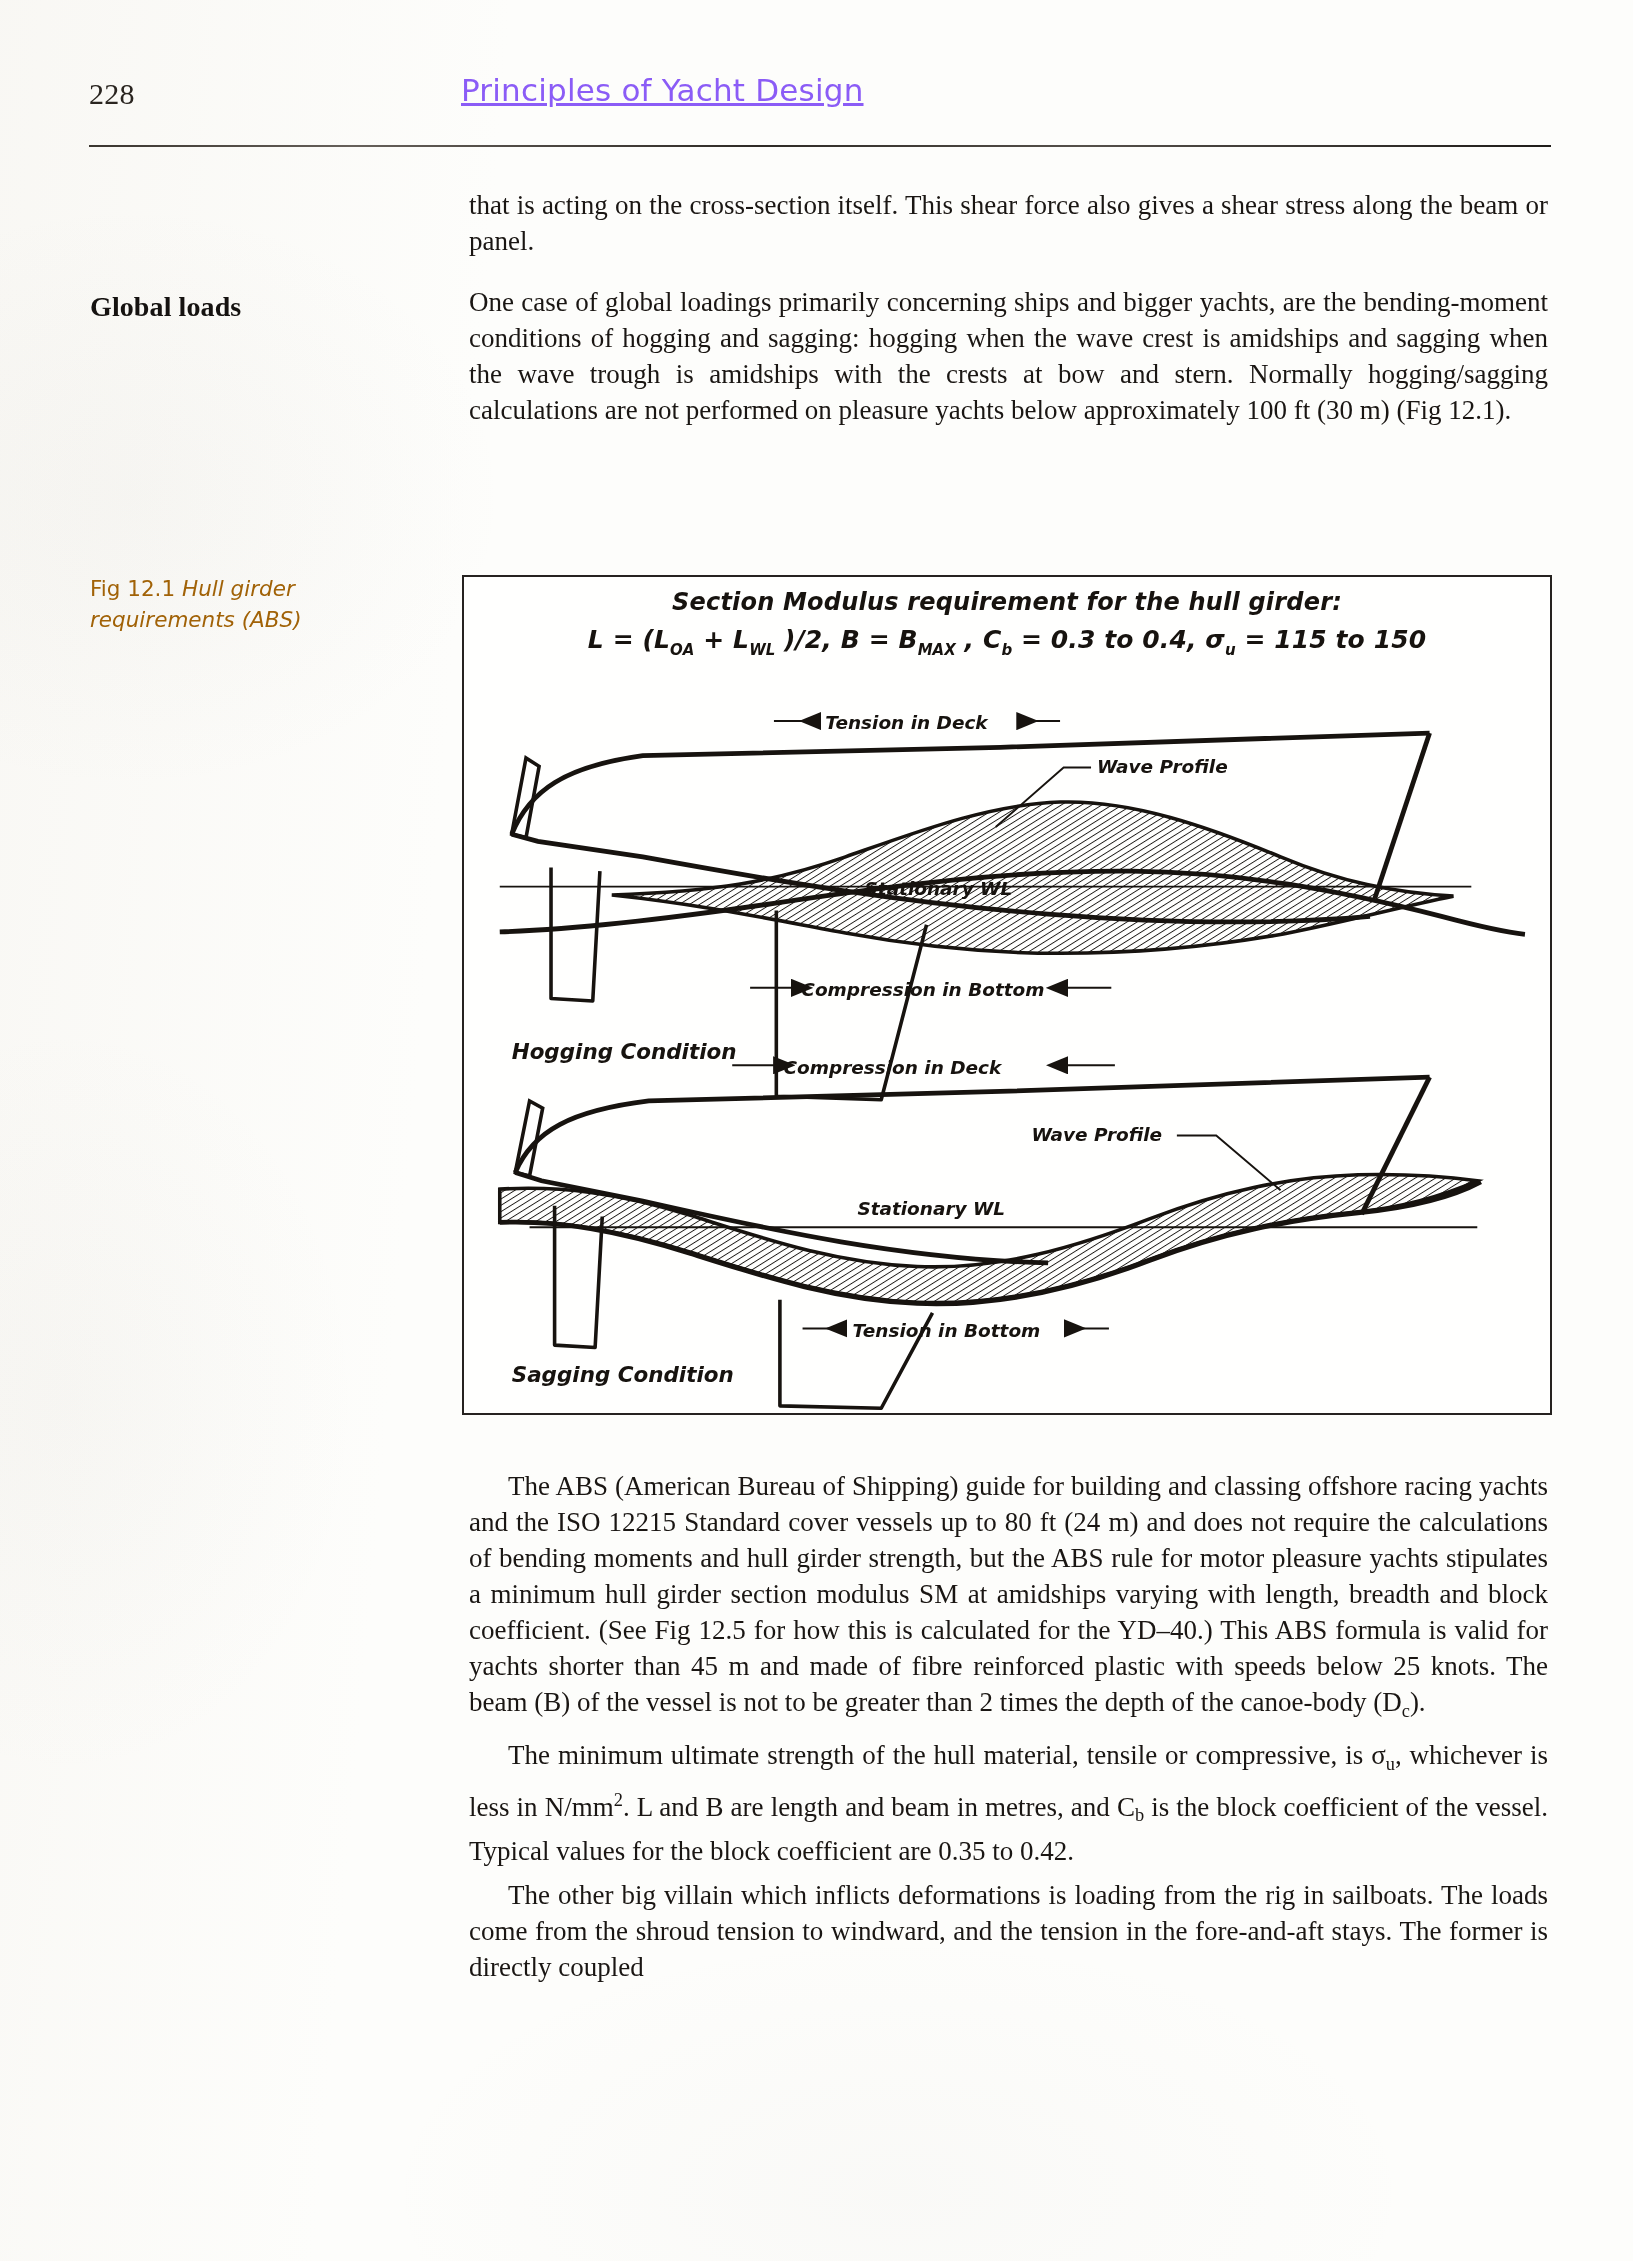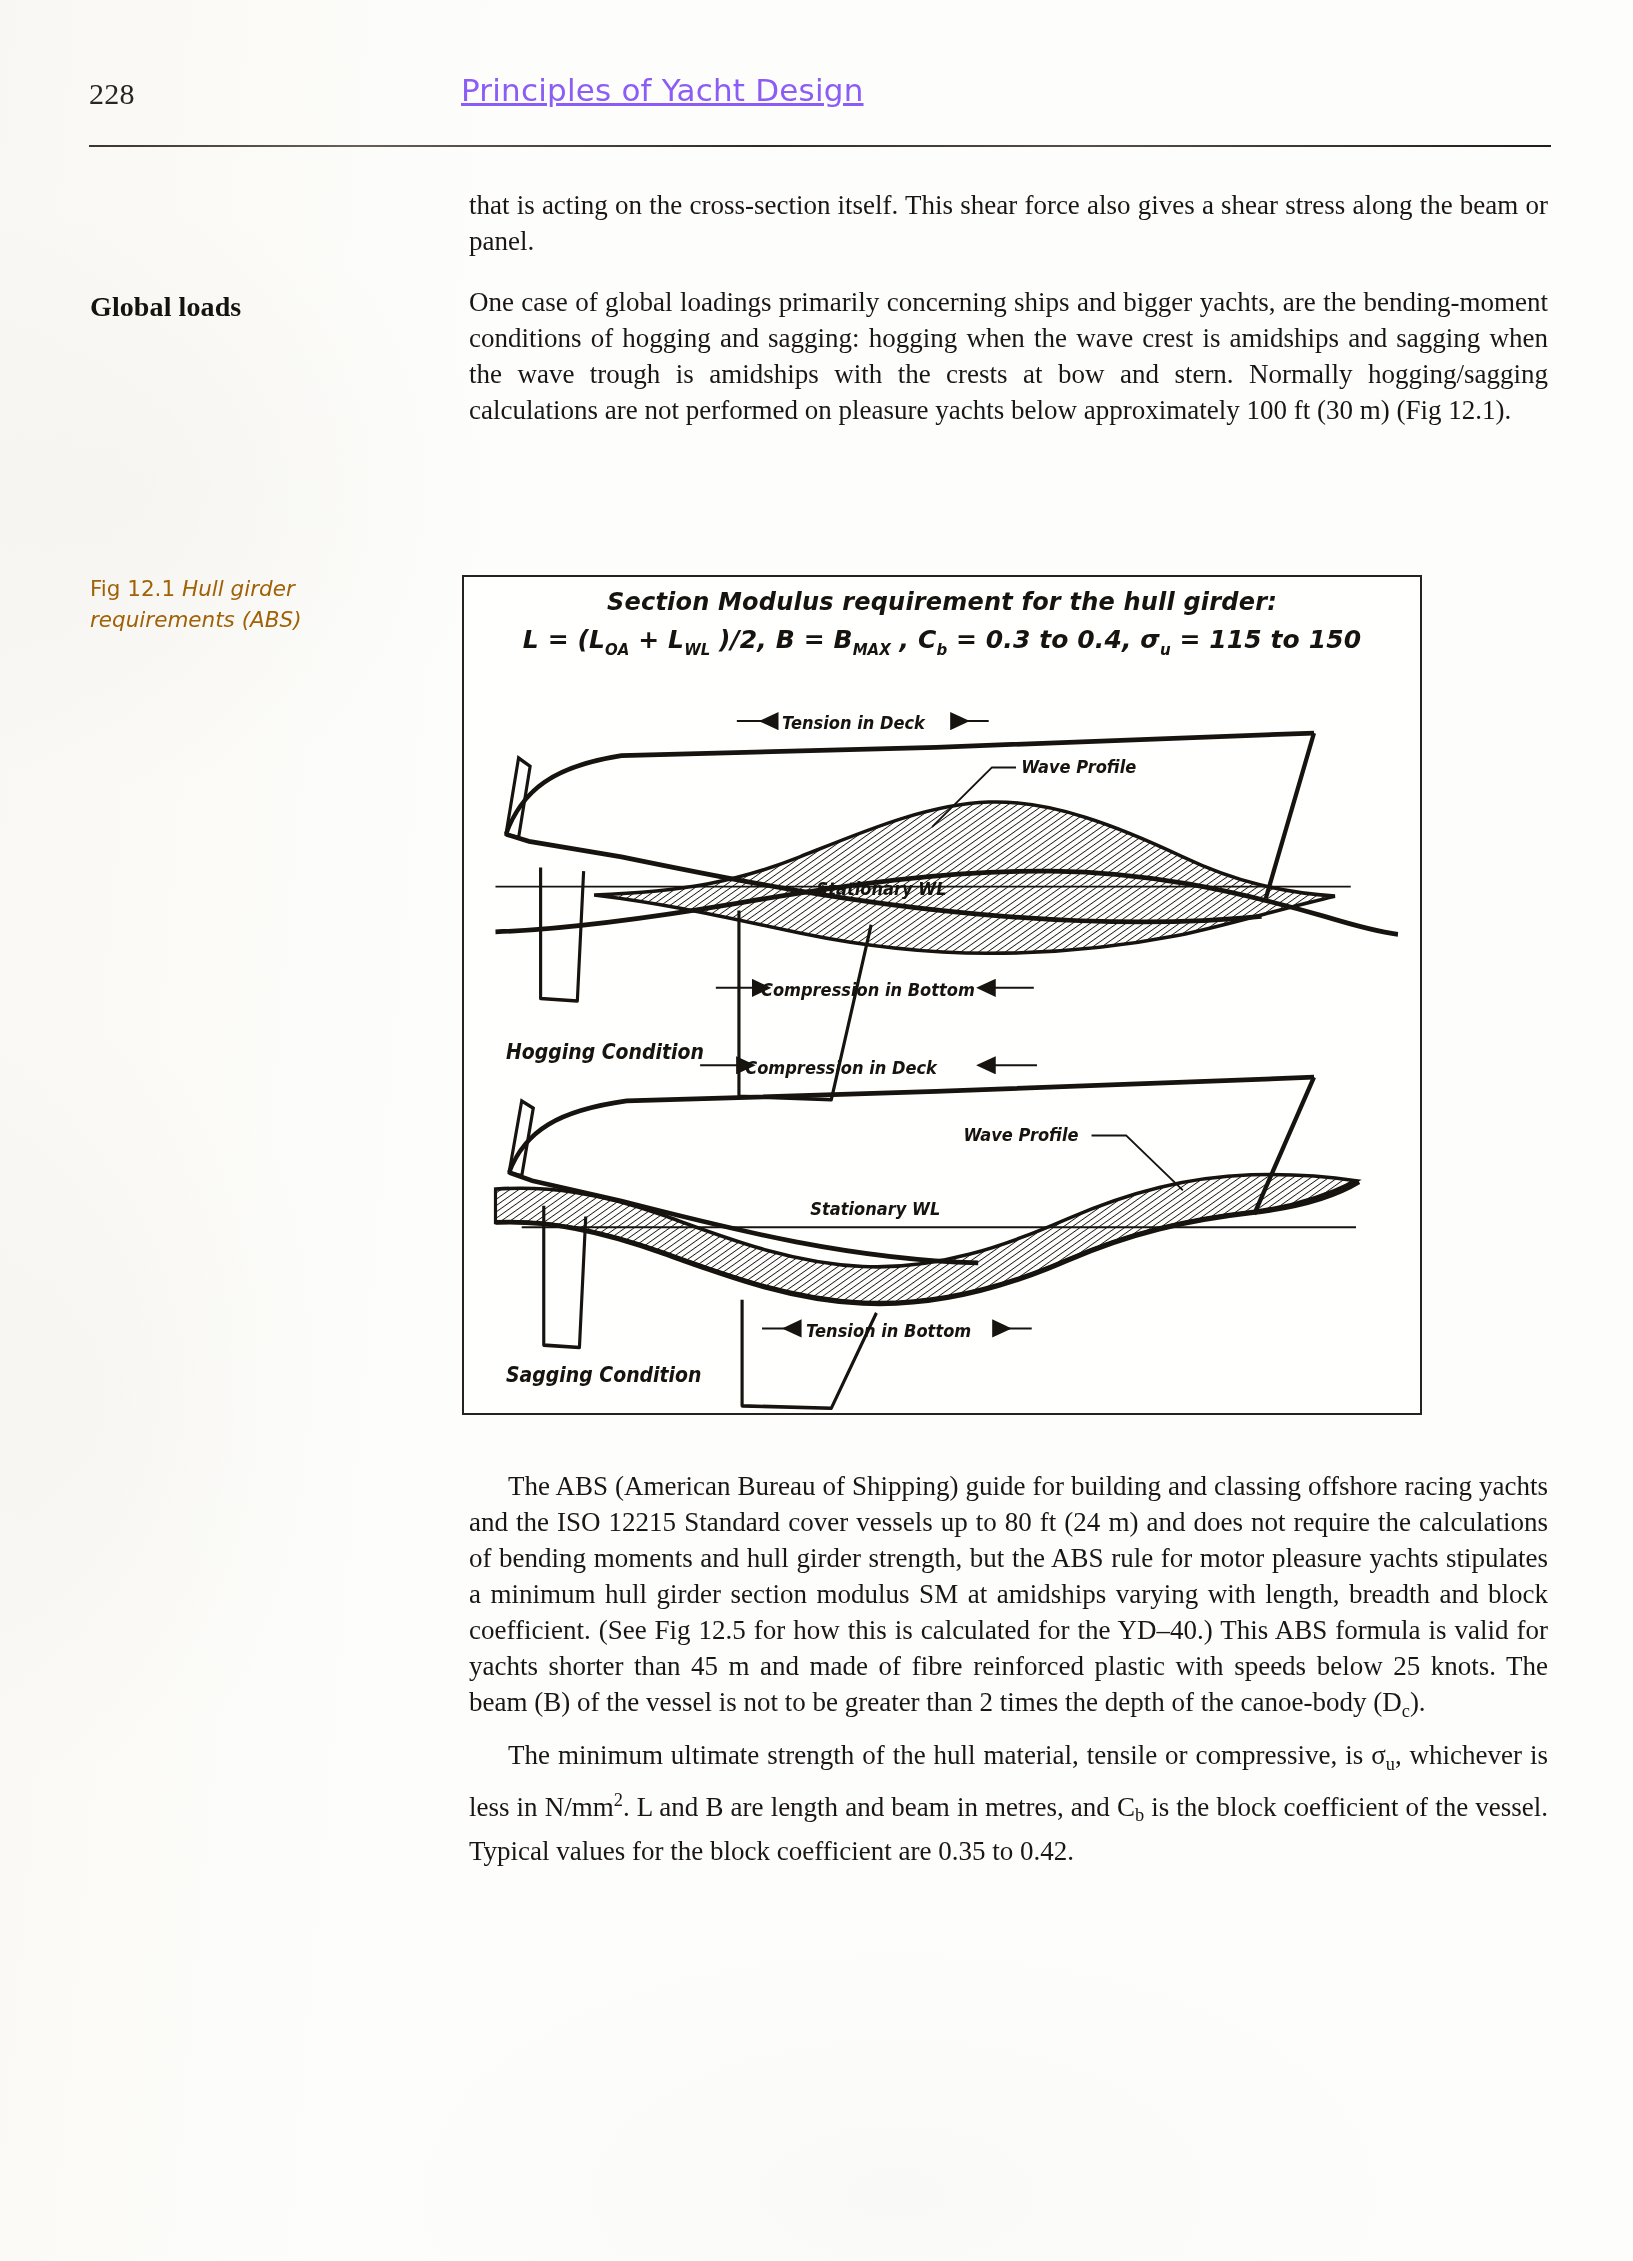--- a/index.html
+++ b/index.html
@@ -64,21 +64,21 @@
   }
   .para.indent{ text-indent:39px; }
   .p-intro{ top:179px; }
   .p-global{ top:291px; }
   .sub{ font-size:.68em; vertical-align:-.32em; }
   .sup{ font-size:.68em; vertical-align:.52em; }
 
   
   .figure-box{
     position:absolute; left:462px; top:575px;
-    width:960px; height:840px;
+    width:1090px; height:840px;
     border:2.4px solid #262220;
     background:#fffffe;
     box-sizing:border-box;
   }
   .fig-inner{ position:absolute; inset:0; }
   .formula-wrap{
     position:absolute; left:0; top:10.8px; width:100%;
     text-align:center;
     font-family:"DejaVu Sans", sans-serif;
     font-style:italic; font-weight:bold;
@@ -242,14 +242,15 @@
 
         <text x="80" y="1352" font-family="DejaVu Sans, sans-serif" font-size="36" font-style="italic" font-weight="bold" fill="#17130f">Sagging Condition</text>
       </g>
     </svg>
   </div>
 </div>
 
 <div class="body-col" style="top:1460px;">
   <p class="para indent"><span>The ABS (American Bureau of Shipping) guide for building and classing offshore racing yachts and the ISO 12215 Standard cover vessels up to 80 ft (24 m) and does not require the calculations of bending moments and hull girder strength, but the ABS rule for motor pleasure yachts stipulates a minimum hull girder section modulus SM at amidships varying with length, breadth and block coefficient. (See Fig 12.5 for how this is calculated for the YD–40.) This ABS formula is valid for yachts shorter than 45 m and made of fibre reinforced plastic with speeds below 25 knots. The beam (B) of the vessel is not to be greater than 2 times the depth of the canoe-body (D</span><span class="sub">c</span><span>).</span></p>
   <p class="para indent"><span>The minimum ultimate strength of the hull material, tensile or compressive, is σ</span><span class="sub">u</span><span>, whichever is less in N/mm</span><span class="sup">2</span><span>. L and B are length and beam in metres, and C</span><span class="sub">b</span><span> is the block coefficient of the vessel. Typical values for the block coefficient are 0.35 to 0.42.</span></p>
+  <p class="para indent">The other big villain which inflicts deformations is loading from the rig in sailboats. The loads come from the shroud tension to windward, and the tension in the fore-and-aft stays. The former is directly coupled</p>
 </div>
 
 
 </body></html>

